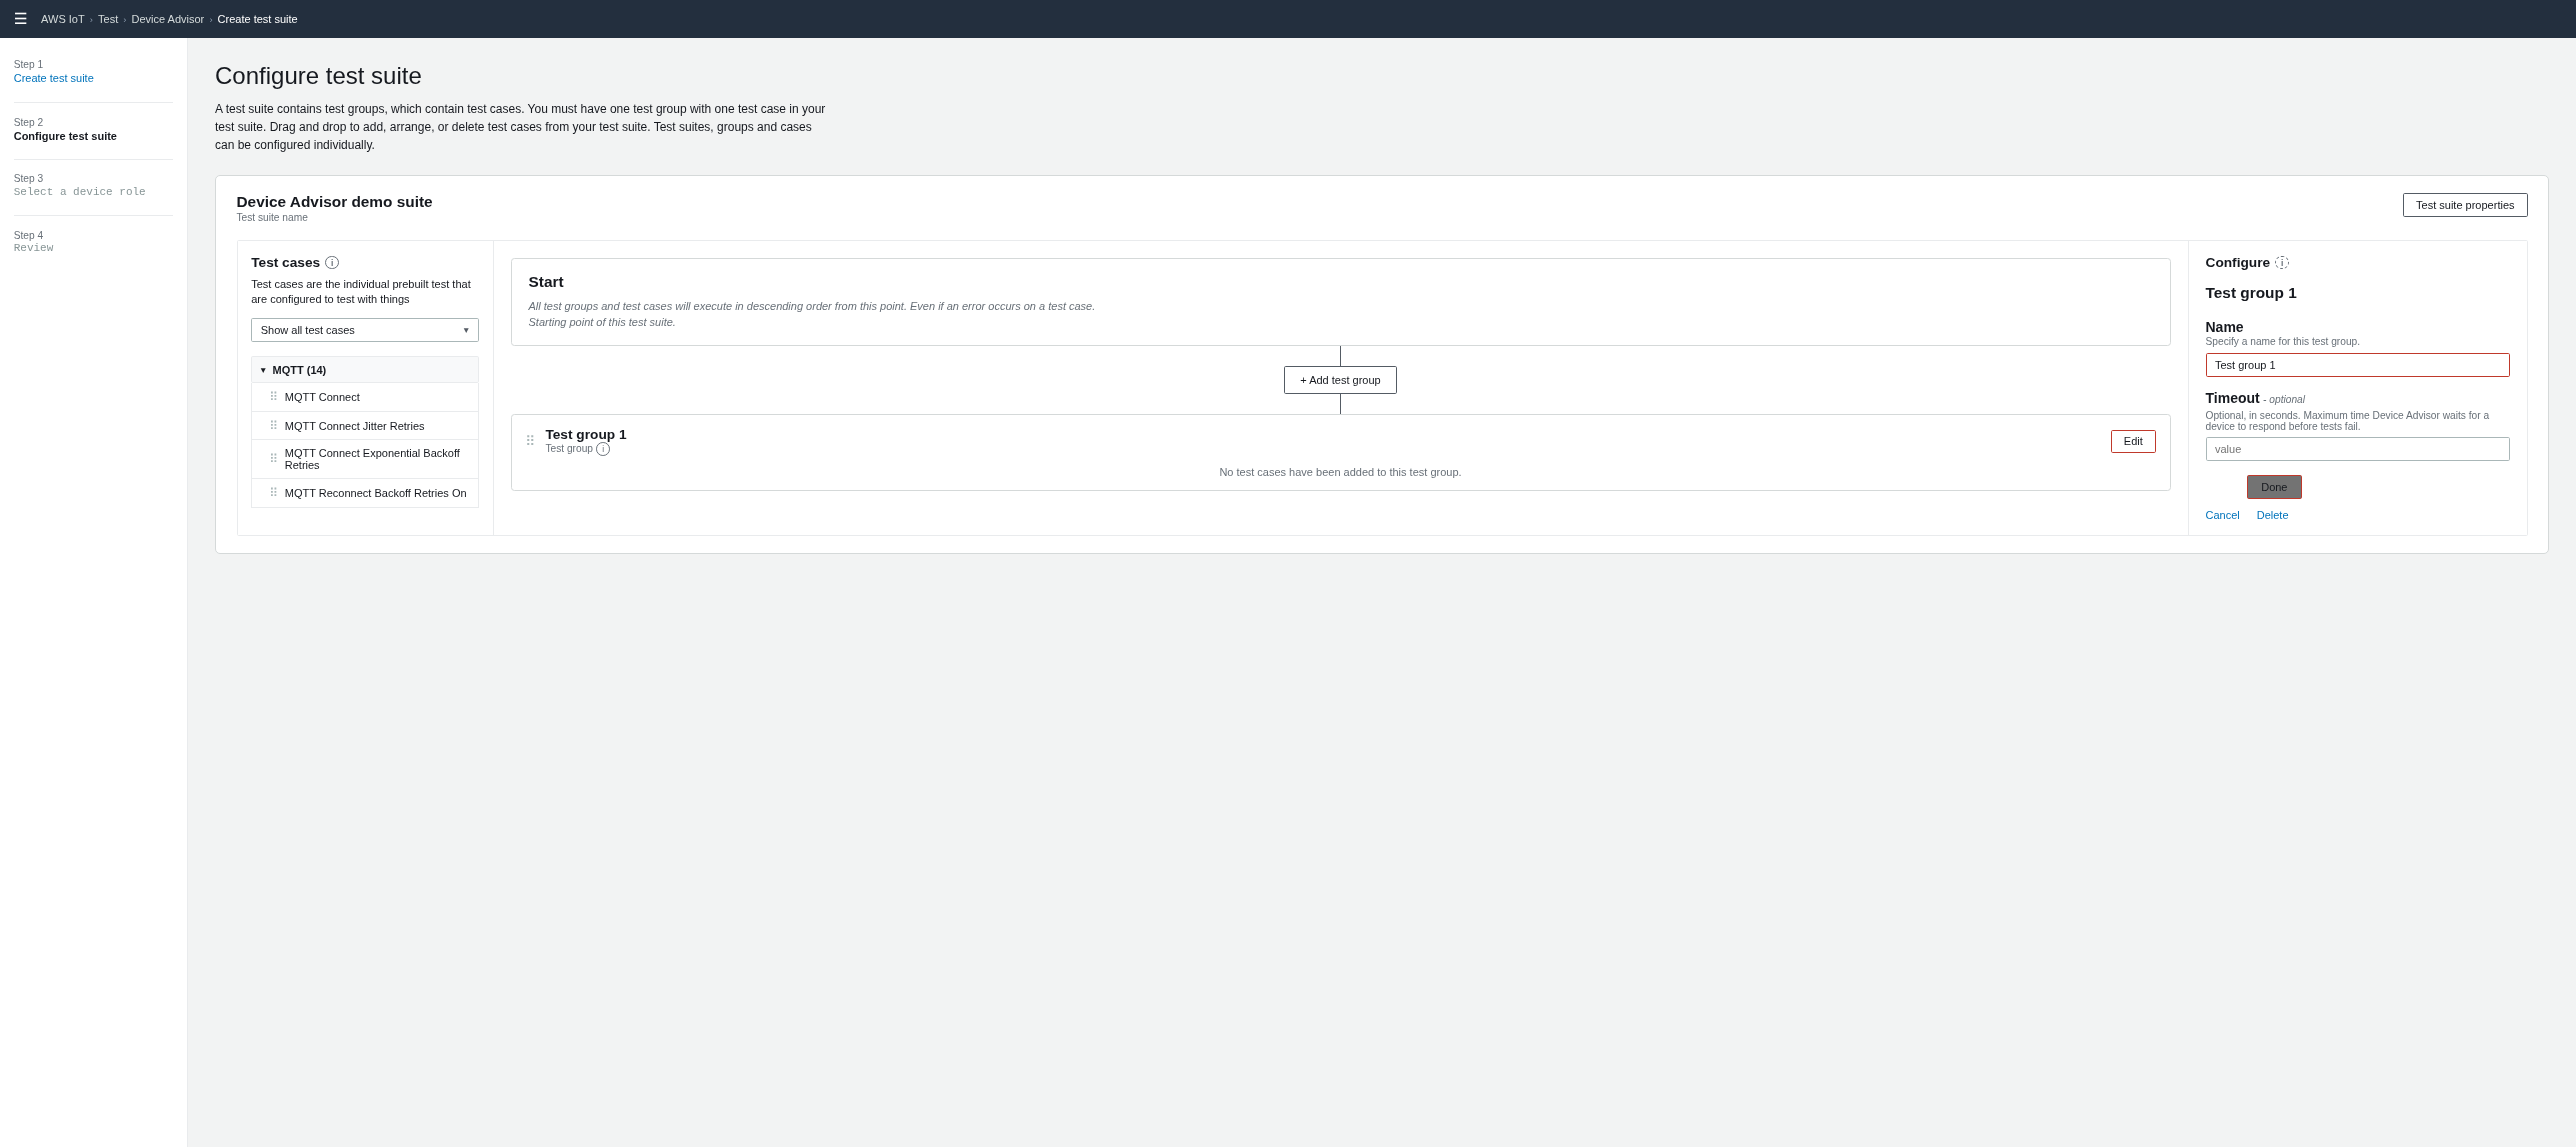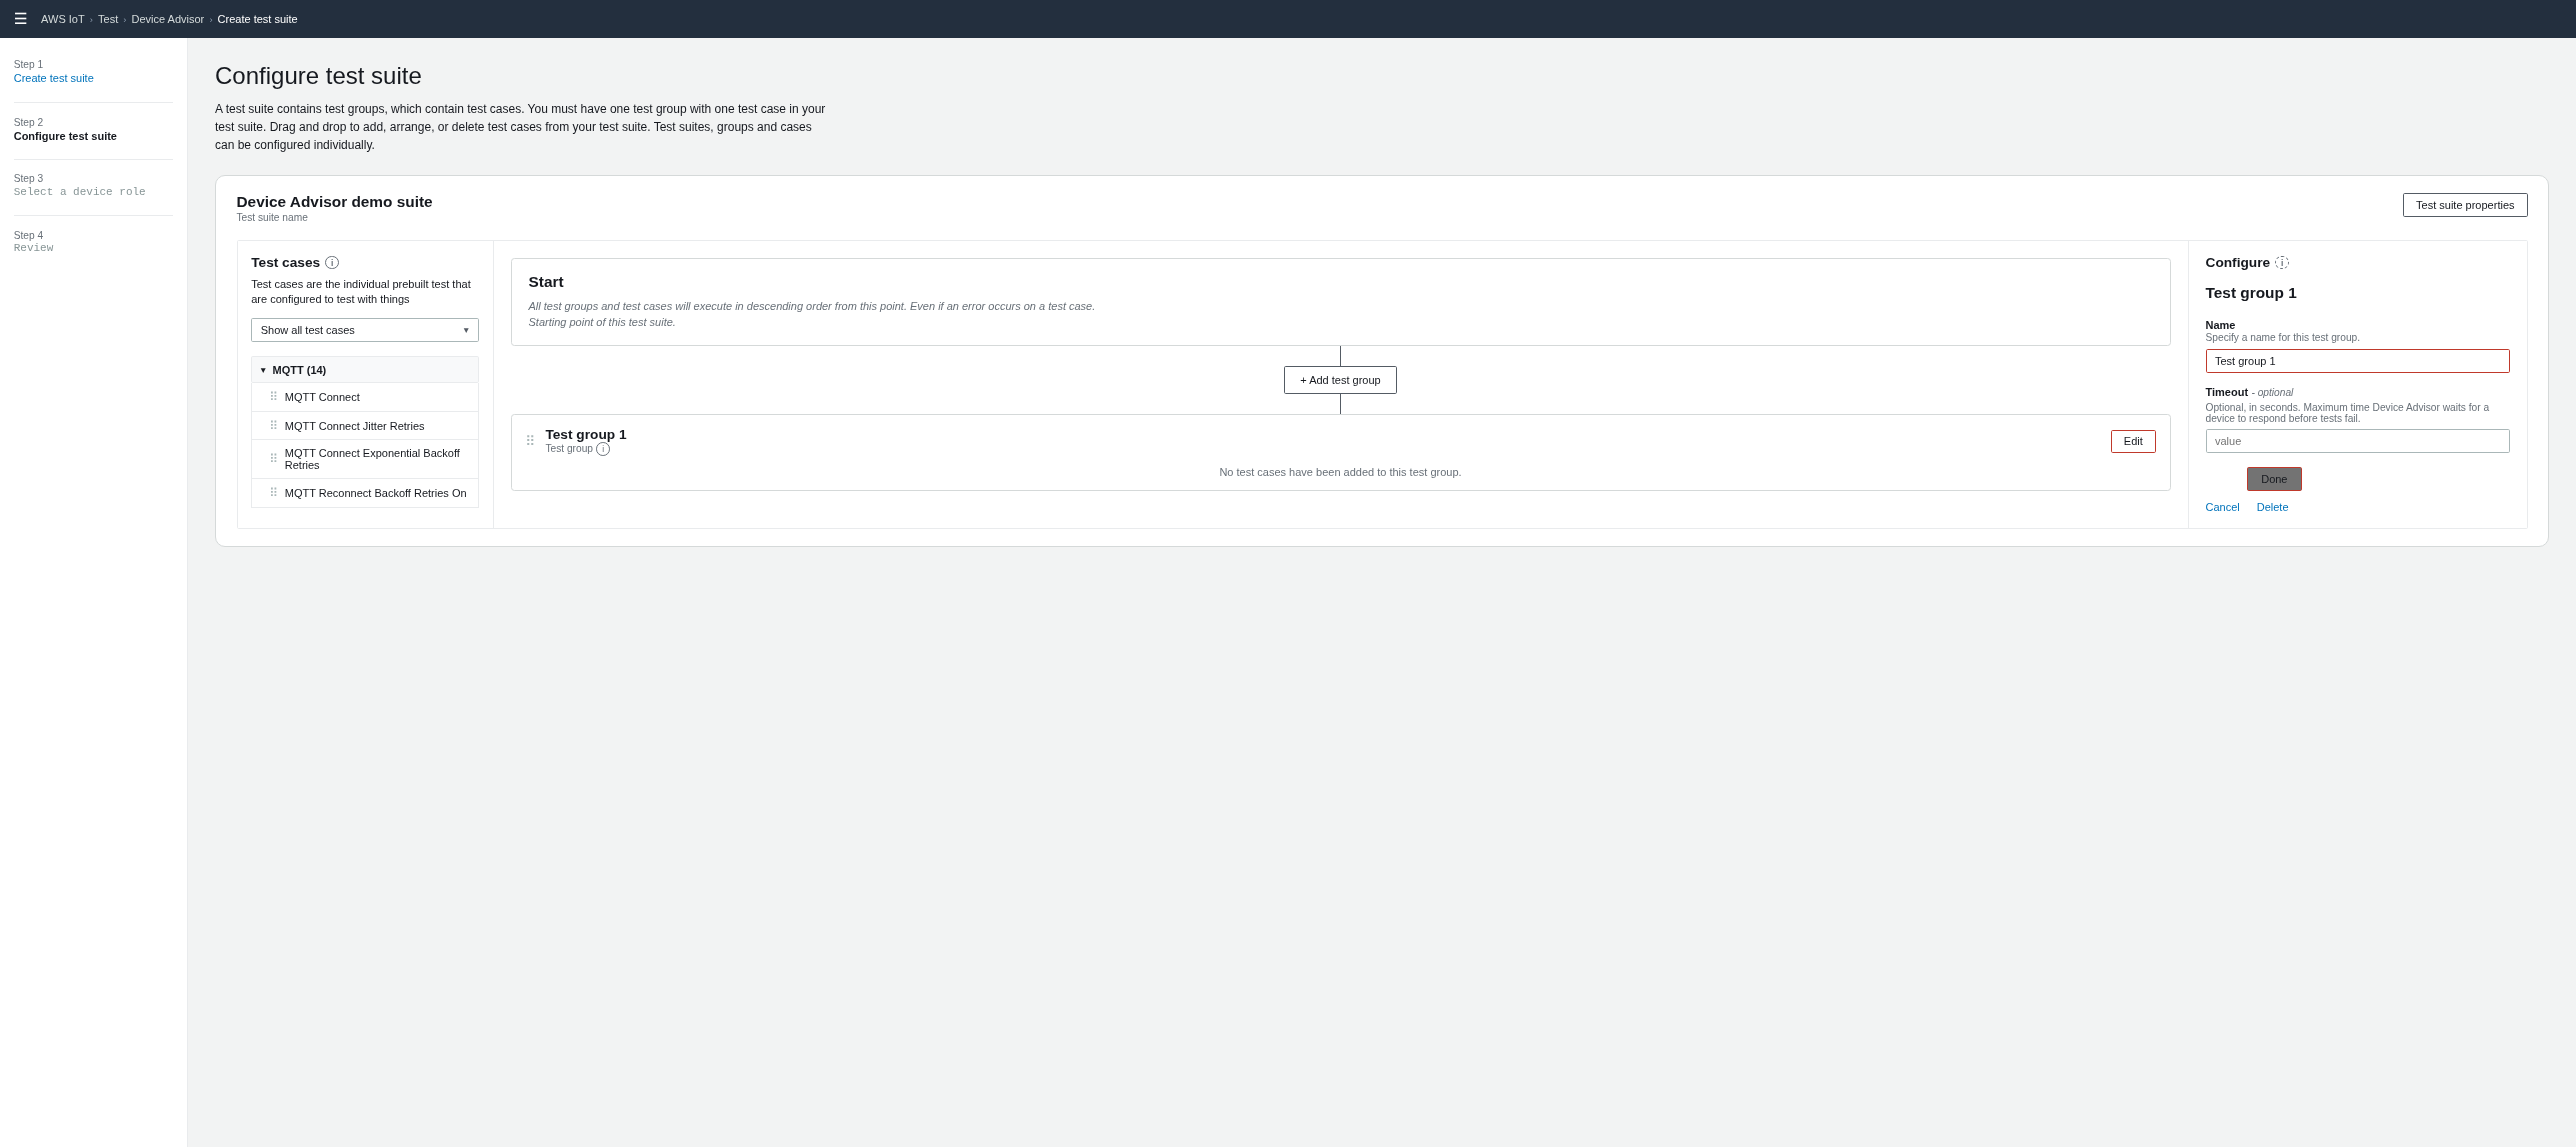--- a/index.html
+++ b/index.html
@@ -46,21 +46,21 @@
       background: #f2f3f3;
     }
 
     .page-title { font-size: 24px; font-weight: 400; color: #16191f; margin-bottom: 10.2px; }
     .page-desc { font-size: 12px; color: #16191f; line-height: 1.5; max-width: 615px; margin-bottom: 20.5px; }
 
     
     .suite-container {
       background: #fff;
       border: 0.9px solid #d5d9d9;
-      border-radius: 10px;
+      border-radius: 5px;
       padding: 17px 20.5px;
     }
 
     .suite-header {
       display: flex;
       align-items: flex-start;
       justify-content: space-between;
       margin-bottom: 17px;
     }
     .suite-name { font-size: 15.4px; font-weight: 600; color: #16191f; }
@@ -255,21 +255,21 @@
     .configure-title {
       font-size: 13.7px;
       font-weight: 600;
       display: flex;
       align-items: center;
       gap: 5.1px;
       margin-bottom: 13.7px;
     }
     .configure-group-name { font-size: 15.4px; font-weight: 600; margin-bottom: 17px; }
 
-    .field-label { font-size: 11px; font-weight: 600; margin-bottom: 1.7px; }
+    .field-label { font-size: 14px; font-weight: 600; margin-bottom: 1.7px; }
     .field-hint { font-size: 10.2px; color: #687078; margin-bottom: 5.1px; }
     .field-input {
       width: 100%;
       padding: 5.1px 8.5px;
       font-size: 11px;
       border: 0.9px solid #aab7b8;
       border-radius: 1.7px;
       color: #16191f;
       background: #fff;
       margin-bottom: 13.7px;

